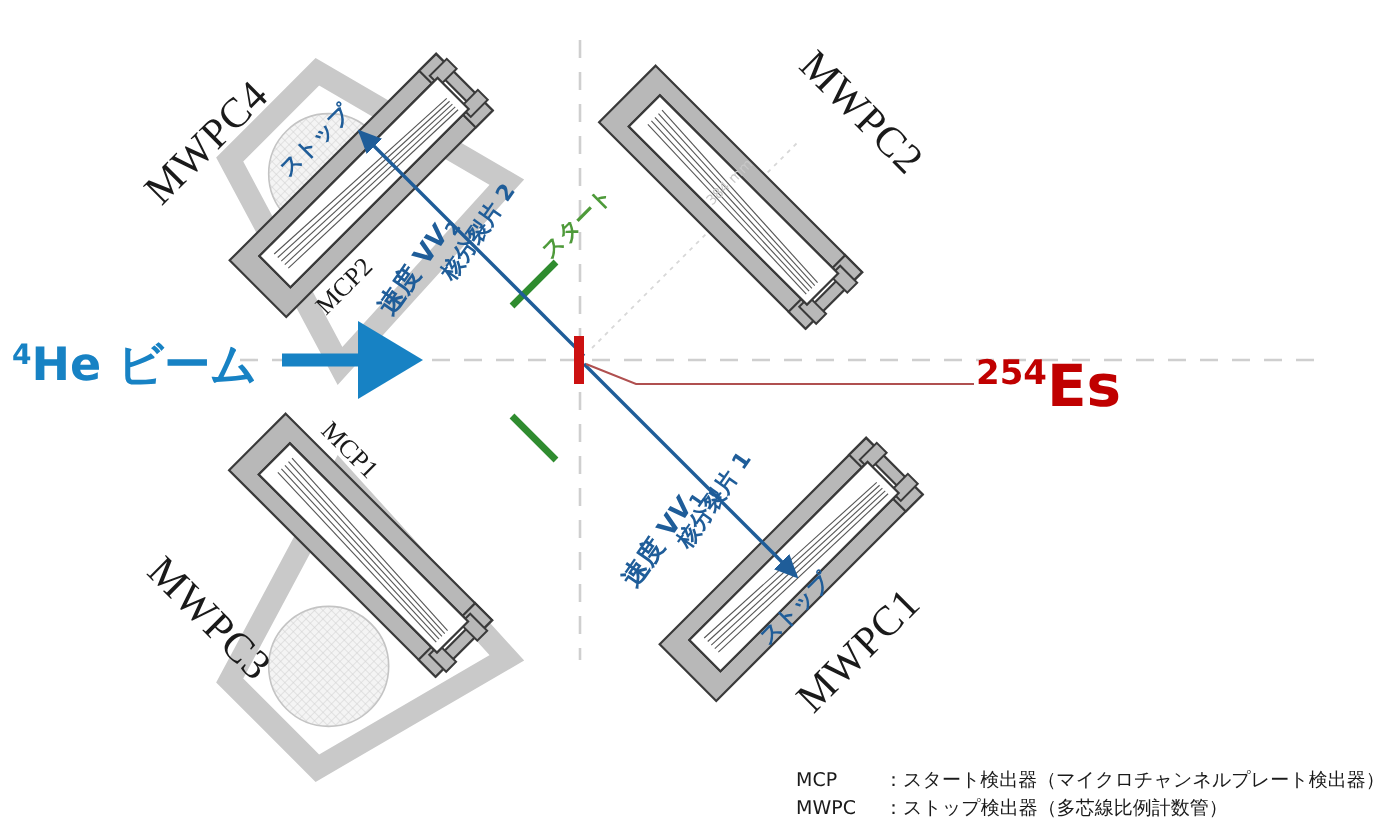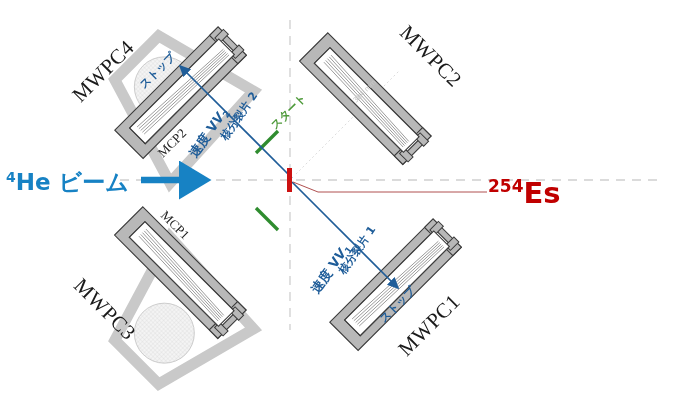--- a/index.html
+++ b/index.html
@@ -214,14 +214,22 @@
 
     <text x="6" y="190">
       <tspan class="beam-sup" dy="-8">4</tspan><tspan class="beam-text" dy="8">He</tspan><tspan class="beam-text"> ビーム</tspan>
     </text>
 
     <text x="488" y="203">
       <tspan class="es-sup" dy="-11">254</tspan><tspan class="es-text" dy="11">Es</tspan>
     </text>
   </svg>
 
+  <div id="legend">
+    <span class="legend-row">
+      <span class="legend-key">MCP</span><span>：</span><span>スタート検出器（マイクロチャンネルプレート検出器）</span>
+    </span>
+    <span class="legend-row">
+      <span class="legend-key">MWPC</span><span>：</span><span>ストップ検出器（多芯線比例計数管）</span>
+    </span>
+  </div>
 
 </div>
 
 </body></html>

